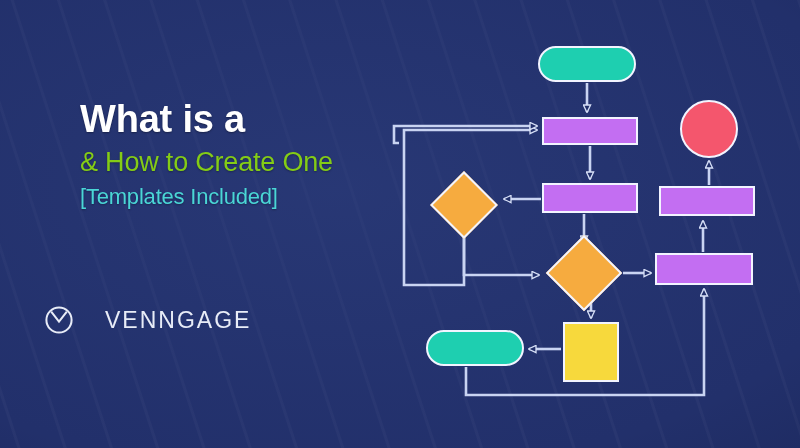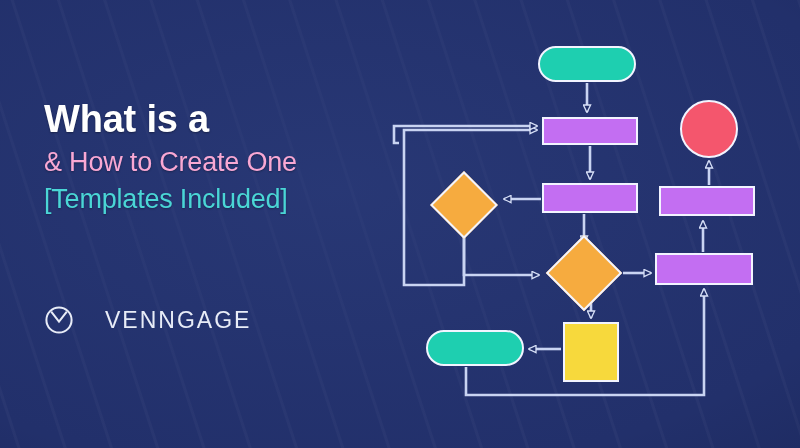--- a/index.html
+++ b/index.html
@@ -47,42 +47,43 @@
     left: 44px;
     top: 100px;
     width: 330px;
     z-index: 5;
   }
   .h-line {
     font-weight: bold;
     letter-spacing: -0.2px;
     line-height: 1.0;
     white-space: nowrap;
+    margin-left: 36px;
   }
   .h1 {
     font-size: 38px;
     color: #ffffff;
     margin-bottom: 11px;
     text-shadow: 0 1px 2px rgba(0,0,0,0.35);
   }
   .h2 {
     font-size: 38px;
     color: #f7e352;
     margin-bottom: 13px;
     text-shadow: 0 1px 2px rgba(0,0,0,0.35);
   }
   .h3 {
     font-size: 27px;
     font-weight: normal;
-    color: #f9a8d4;
+    color: #84cc16;
     margin-bottom: 10px;
     text-shadow: 0 1px 2px rgba(0,0,0,0.3);
   }
   .h4 {
-    font-size: 27px;
+    font-size: 22px;
     font-weight: normal;
     color: #4ad6d6;
     text-shadow: 0 1px 2px rgba(0,0,0,0.3);
   }
 
   #brand {
     position: absolute;
     left: 44px;
     top: 305px;
     display: flex;

